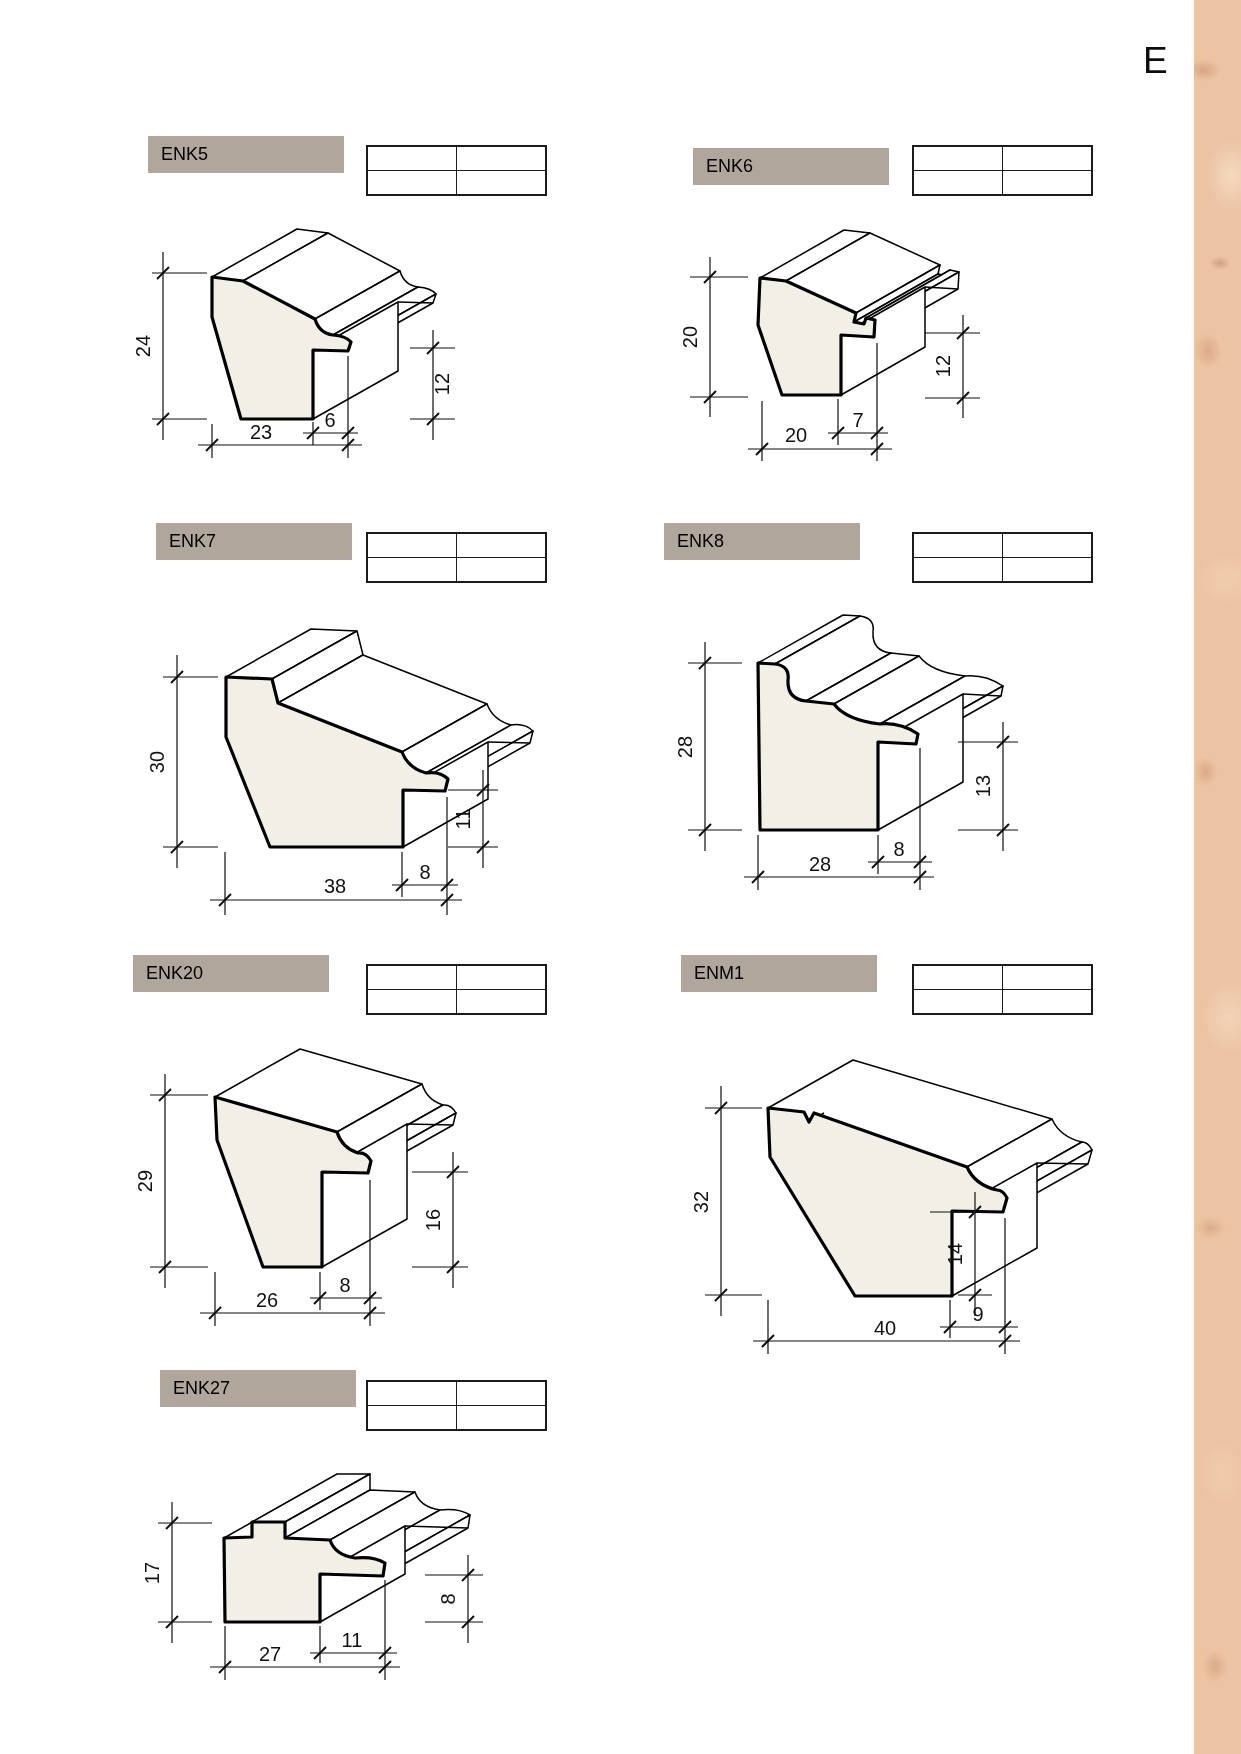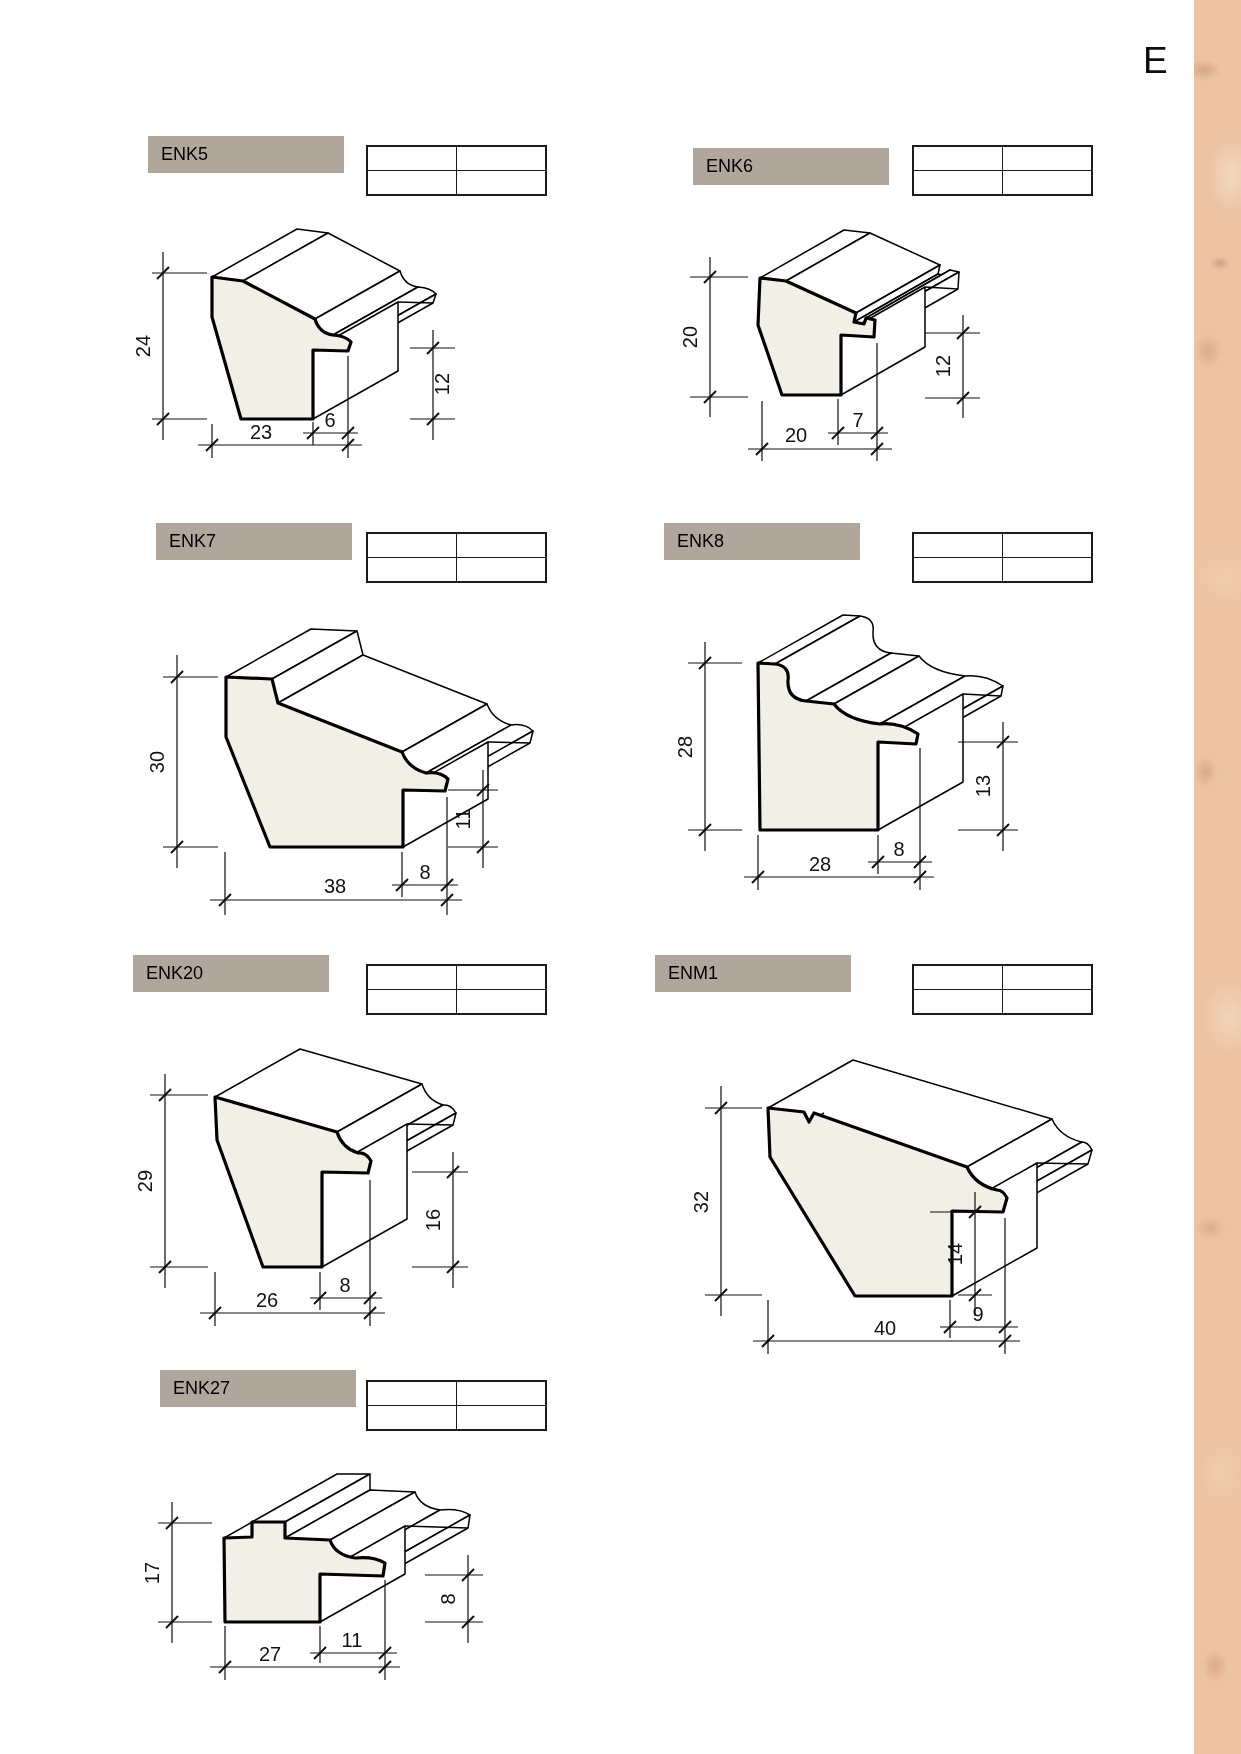--- a/index.html
+++ b/index.html
@@ -86,21 +86,21 @@
   <div class="label-box" style="left:133px;top:955px">
       <span>ENK20</span>
     </div>
   <div class="spec-table" style="left:366px;top:964px">
       <div class="cell"></div>
       <div class="cell"></div>
       <div class="cell"></div>
       <div class="cell"></div>
     </div>
 
-  <div class="label-box" style="left:655px;top:955px">
+  <div class="label-box" style="left:681px;top:955px">
       <span>ENM1</span>
     </div>
   <div class="spec-table" style="left:912px;top:964px">
       <div class="cell"></div>
       <div class="cell"></div>
       <div class="cell"></div>
       <div class="cell"></div>
     </div>
 
   <div class="label-box" style="left:160px;top:1370px">

